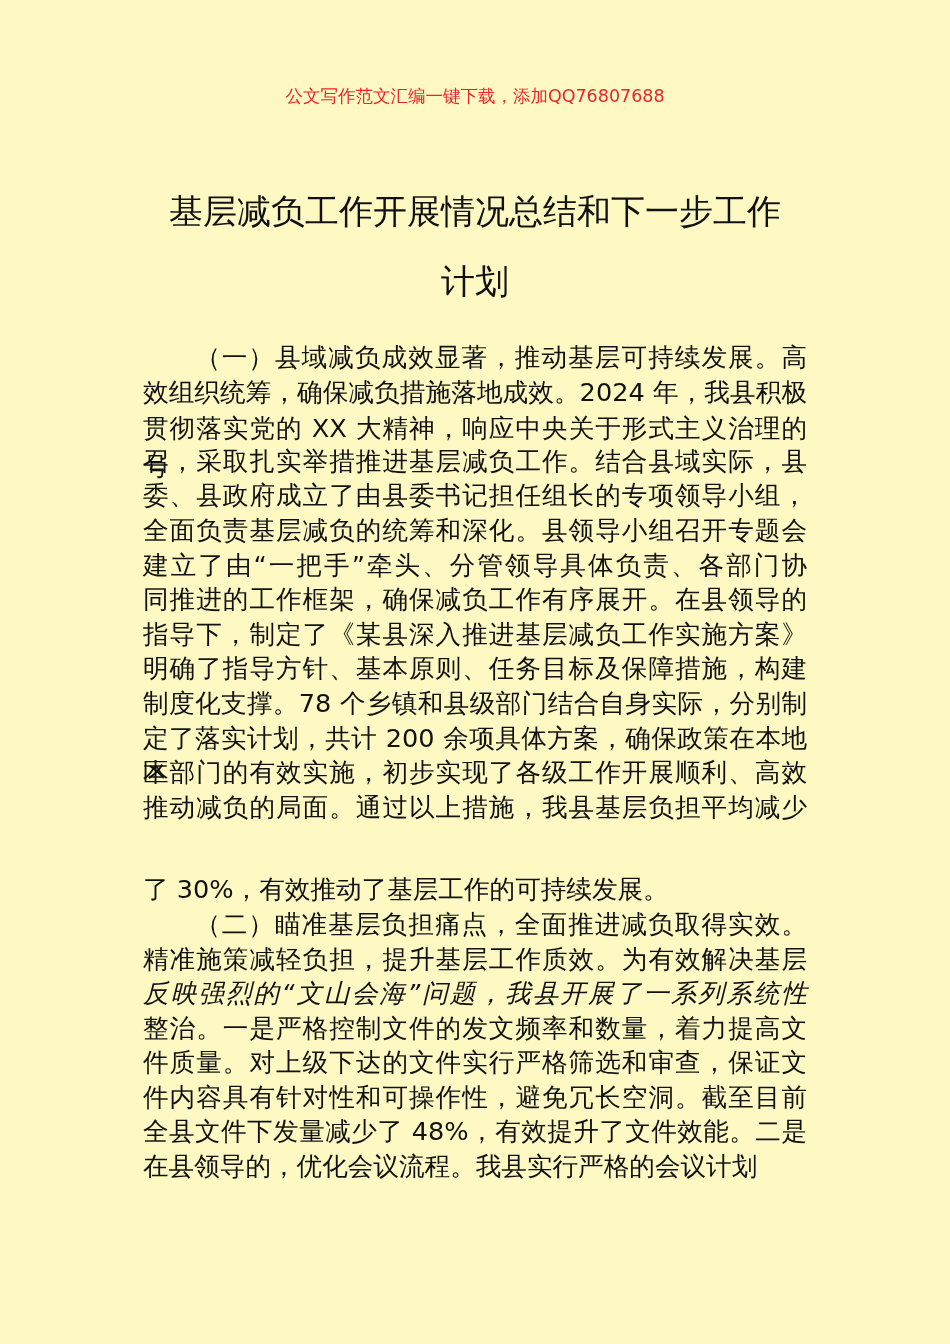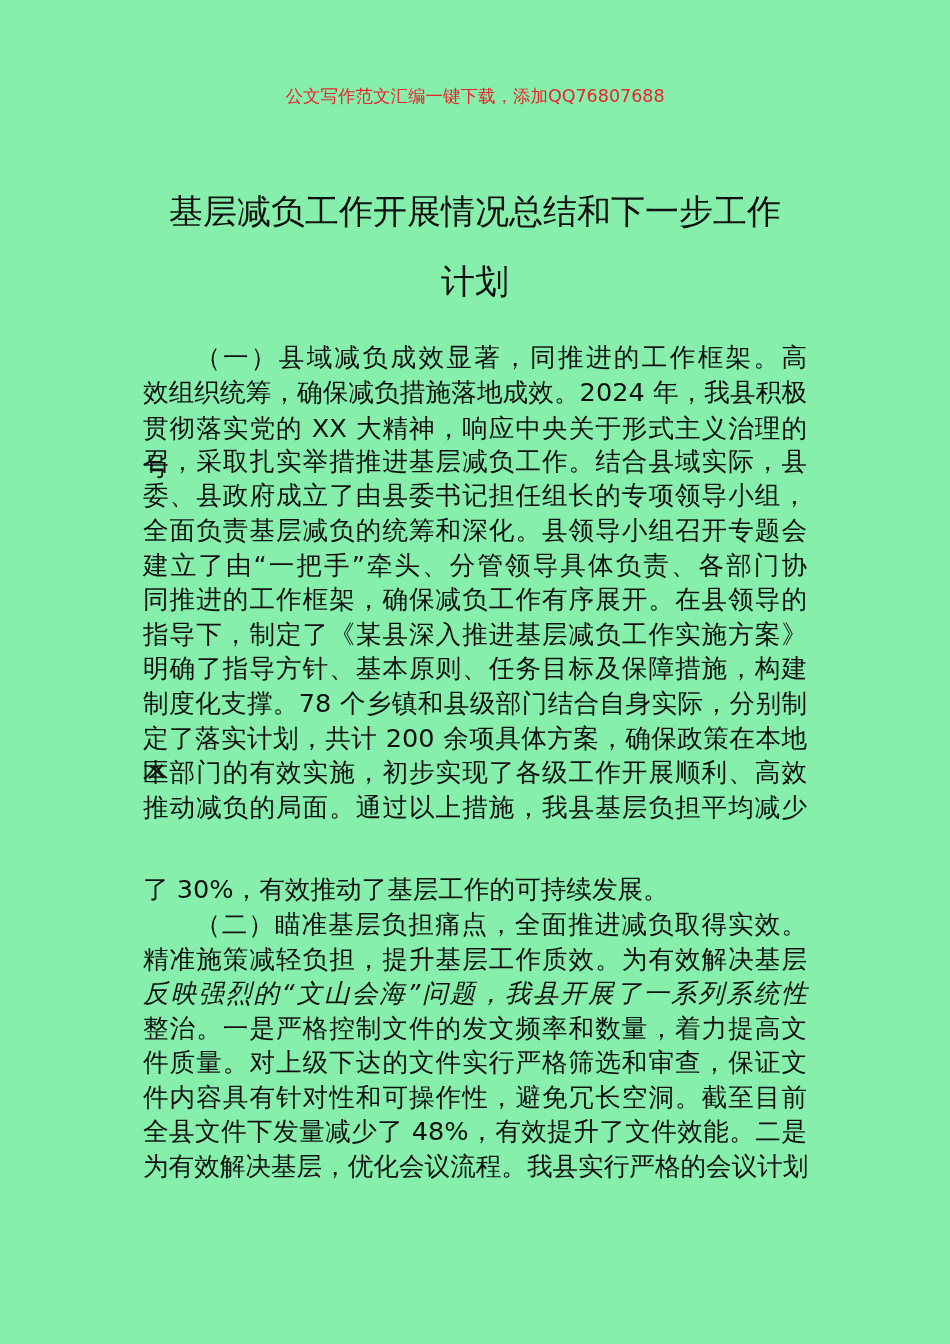--- a/index.html
+++ b/index.html
@@ -13,21 +13,21 @@
       position: relative;
       overflow: hidden;
       font-family: "DejaVu Sans", "Liberation Sans", sans-serif;
       color: #000000;
     }
     .page {
       position: absolute;
       left: 0; top: 0;
       width: 950px;
       height: 1344px;
-      background: #86efac;
+      background: #fef9c3;
     }
     .watermark {
       position: absolute;
       top: 84px;
       left: 0;
       width: 950px;
       text-align: center;
       font-size: 17.5px;
       color: #e8242c;
       letter-spacing: 0px;
@@ -64,21 +64,21 @@
 <div class="page">
   <div class="watermark">公文写作范文汇编一键下载，添加QQ76807688</div>
 
   <h1 class="title">
     <span>基层减负工作开展情况总结和下一步工作</span>
     <span>计划</span>
   </h1>
 
   <div class="body-text">
     <div id="lines-container">
-        <div style="white-space: normal; height: 34.6px; line-height: 34.6px; padding-left: 52px; text-align: justify; text-align-last: justify;">（一）县域减负成效显著，同推进的工作框架。高</div>
+        <div style="white-space: normal; height: 34.6px; line-height: 34.6px; padding-left: 52px; text-align: justify; text-align-last: justify;">（一）县域减负成效显著，推动基层可持续发展。高</div>
         <div style="white-space: normal; height: 34.6px; line-height: 34.6px; text-align: justify; text-align-last: justify;">效组织统筹，确保减负措施落地成效。2024 年，我县积极</div>
         <div style="white-space: normal; height: 34.6px; line-height: 38px; text-align: justify; text-align-last: justify;">贯彻落实党的 XX 大精神，响应中央关于形式主义治理的号</div>
         <div style="white-space: normal; height: 34.6px; line-height: 34.6px; text-align: justify; text-align-last: justify;">召，采取扎实举措推进基层减负工作。结合县域实际，县</div>
         <div style="white-space: normal; height: 34.6px; line-height: 34.6px; text-align: justify; text-align-last: justify;">委、县政府成立了由县委书记担任组长的专项领导小组，</div>
         <div style="white-space: normal; height: 34.6px; line-height: 34.6px; text-align: justify; text-align-last: justify;">全面负责基层减负的统筹和深化。县领导小组召开专题会</div>
         <div style="white-space: normal; height: 34.6px; line-height: 34.6px; text-align: justify; text-align-last: justify;">建立了由“一把手”牵头、分管领导具体负责、各部门协</div>
         <div style="white-space: normal; height: 34.6px; line-height: 34.6px; text-align: justify; text-align-last: justify;">同推进的工作框架，确保减负工作有序展开。在县领导的</div>
         <div style="white-space: normal; height: 34.6px; line-height: 34.6px; text-align: justify; text-align-last: justify;">指导下，制定了《某县深入推进基层减负工作实施方案》</div>
         <div style="white-space: normal; height: 34.6px; line-height: 34.6px; text-align: justify; text-align-last: justify;">明确了指导方针、基本原则、任务目标及保障措施，构建</div>
         <div style="white-space: normal; height: 34.6px; line-height: 34.6px; text-align: justify; text-align-last: justify;">制度化支撑。78 个乡镇和县级部门结合自身实际，分别制</div>
@@ -86,16 +86,16 @@
         <div style="white-space: normal; height: 34.6px; line-height: 34.6px; text-align: justify; text-align-last: justify;">本部门的有效实施，初步实现了各级工作开展顺利、高效</div>
         <div style="white-space: normal; height: 34.6px; line-height: 34.6px; text-align: justify; text-align-last: justify;">推动减负的局面。通过以上措施，我县基层负担平均减少</div>
         <div style="white-space: nowrap; height: 34.6px; line-height: 34.6px; margin-top: 48px;">了 30%，有效推动了基层工作的可持续发展。</div>
         <div style="white-space: normal; height: 34.6px; line-height: 34.6px; padding-left: 52px; text-align: justify; text-align-last: justify;">（二）瞄准基层负担痛点，全面推进减负取得实效。</div>
         <div style="white-space: normal; height: 34.6px; line-height: 34.6px; text-align: justify; text-align-last: justify;">精准施策减轻负担，提升基层工作质效。为有效解决基层</div>
         <div style="white-space: normal; height: 34.6px; line-height: 34.6px; text-align: justify; text-align-last: justify; font-style: italic;">反映强烈的“文山会海”问题，我县开展了一系列系统性</div>
         <div style="white-space: normal; height: 34.6px; line-height: 34.6px; text-align: justify; text-align-last: justify;">整治。一是严格控制文件的发文频率和数量，着力提高文</div>
         <div style="white-space: normal; height: 34.6px; line-height: 34.6px; text-align: justify; text-align-last: justify;">件质量。对上级下达的文件实行严格筛选和审查，保证文</div>
         <div style="white-space: normal; height: 34.6px; line-height: 34.6px; text-align: justify; text-align-last: justify;">件内容具有针对性和可操作性，避免冗长空洞。截至目前</div>
         <div style="white-space: normal; height: 34.6px; line-height: 34.6px; text-align: justify; text-align-last: justify;">全县文件下发量减少了 48%，有效提升了文件效能。二是</div>
-        <div style="white-space: nowrap; height: 34.6px; line-height: 34.6px;">为有效解决基层，优化会议流程。我县实行严格的会议计划</div>
+        <div style="white-space: nowrap; height: 34.6px; line-height: 34.6px;">在县领导的，优化会议流程。我县实行严格的会议计划</div>
       </div>
   </div>
 </div>
 
 </body></html>

